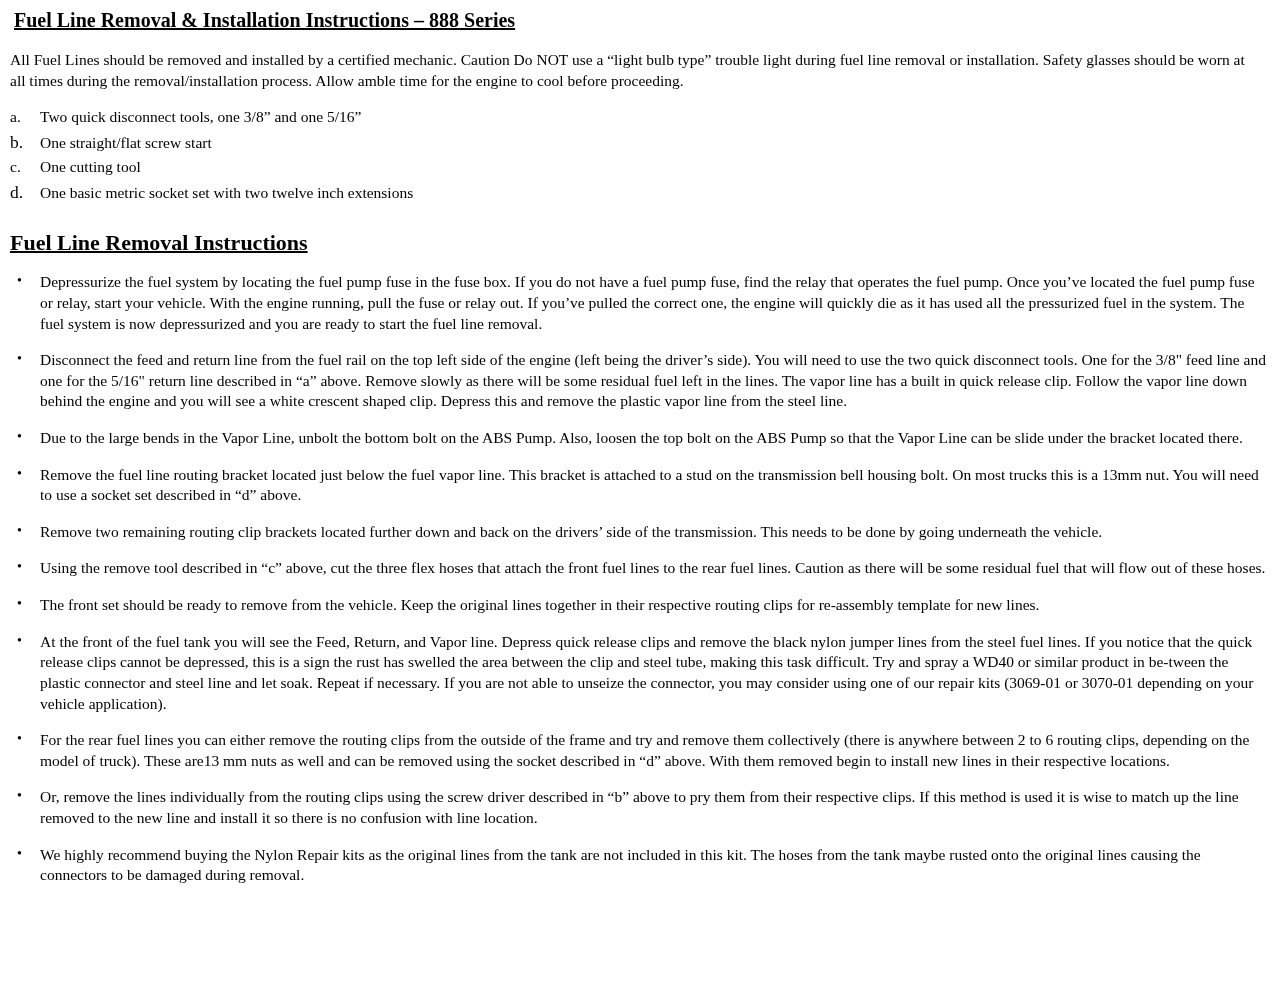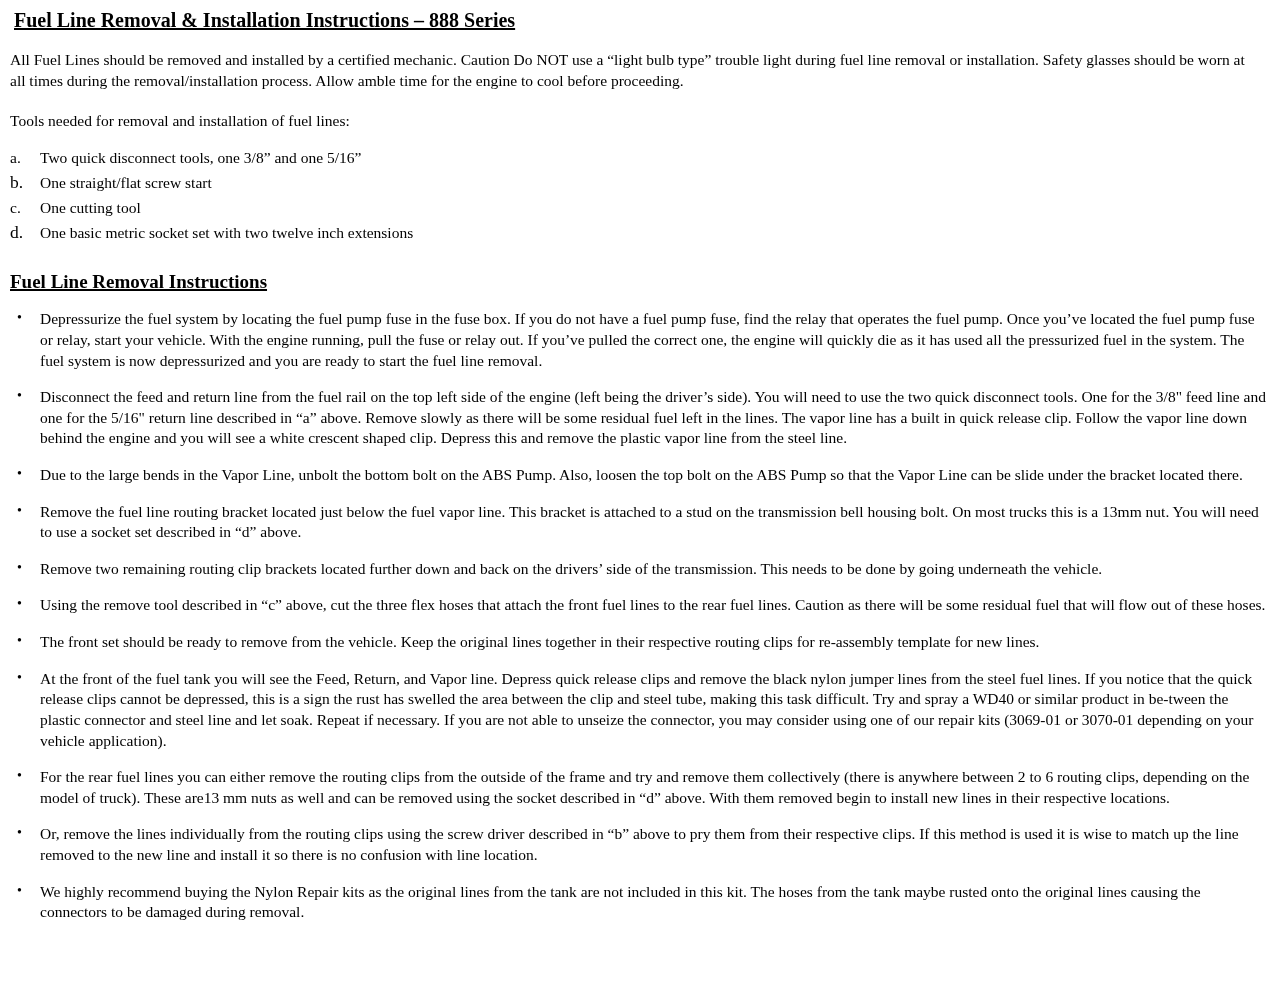--- a/index.html
+++ b/index.html
@@ -48,21 +48,21 @@
     flex: none;
     width: 30px;
   }
   
   .tools-list li:nth-child(2) .tool-marker,
   .tools-list li:nth-child(4) .tool-marker {
     font-size: 17.5px;
   }
   .tool-body { flex: 1; }
   .section-heading {
-    font-size: 19px;
+    font-size: 22px;
     font-weight: bold;
     text-decoration: underline;
     text-decoration-thickness: 2px;
     margin: 26px 0 0 0;
     line-height: 1.2;
   }
   .steps-list {
     margin: 2px 0 0 0;
   }
   .step {
@@ -79,21 +79,20 @@
 </style>
 </head>
 <body>
 
 <div class="doc">
 
   <h1 class="doc-title">Fuel Line Removal &amp; Installation Instructions – 888 Series</h1>
 
   <p class="intro">All Fuel Lines should be removed and installed by a certified mechanic. Caution Do NOT use a “light bulb type” trouble light during fuel line removal or installation. Safety glasses should be worn at all times during the removal/installation process. Allow amble time for the engine to cool before proceeding.</p>
 
-  <p class="tools-intro">Tools needed for removal and installation of fuel lines:</p>
 
   <ol class="tools-list">
     <li class="tool-row">
       <span class="tool-marker">a.</span>
       <span class="tool-body">Two quick disconnect tools, one 3/8” and one 5/16”</span>
     </li>
     <li class="tool-row">
       <span class="tool-marker">b.</span>
       <span class="tool-body">One straight/flat screw start</span>
     </li>

